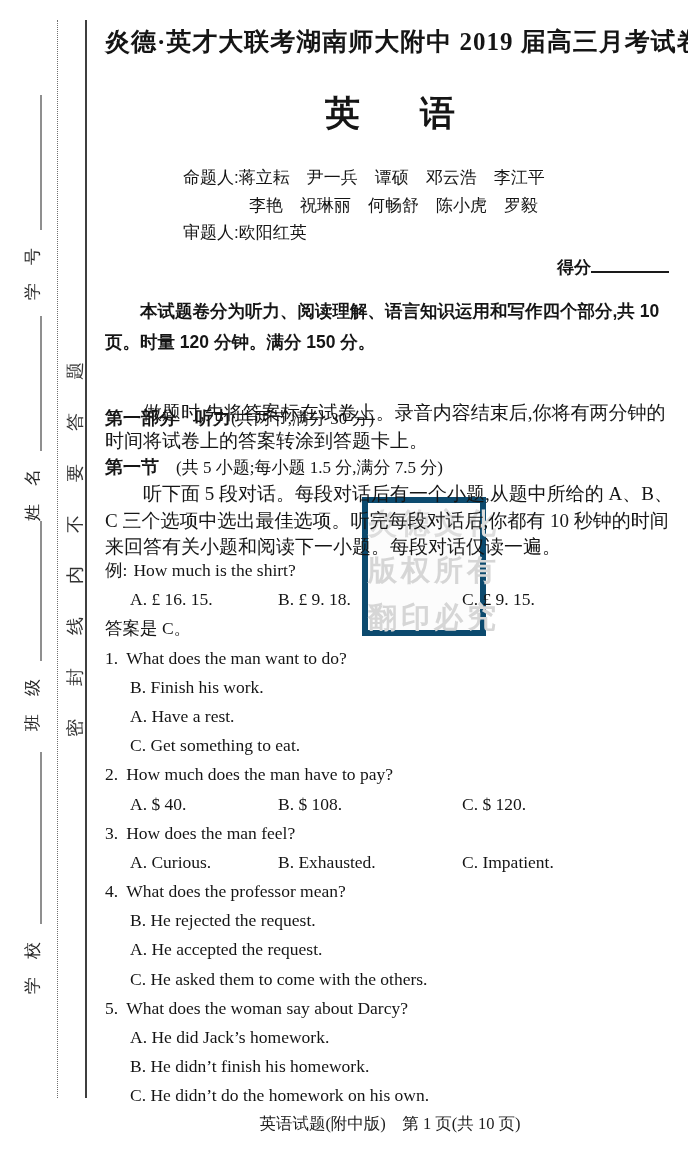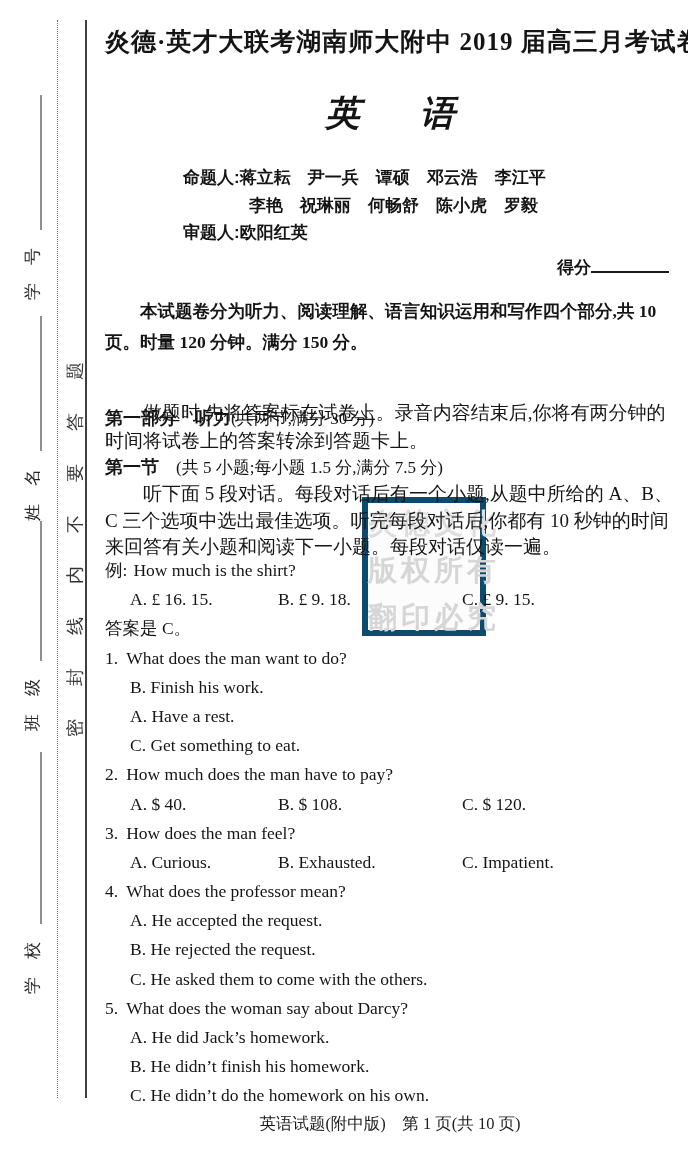--- a/index.html
+++ b/index.html
@@ -55,38 +55,37 @@
   #content { position:absolute; left:105px; top:24px; width:570px; z-index:2; }
 
   .brand-title {
     text-align:center; font-size:25px; font-weight:700;
     letter-spacing:1px; line-height:36px; white-space:nowrap;
   }
   .subject-title {
     margin-top:33px; text-align:center; font-size:35px; font-weight:700;
     letter-spacing:60px; text-indent:60px; line-height:40px;
     font-family:"Liberation Sans","DejaVu Sans",sans-serif;
-    font-style:italic;
   }
   .setters {
     margin-top:31px; margin-left:78px;
     font-family:"Liberation Sans","DejaVu Sans",sans-serif;
-    font-weight:700; font-size:17px; line-height:27.5px;
+    font-weight:400; font-size:17px; line-height:27.5px;
   }
   .setters .indent { padding-left:66px; }
   .score-row {
     margin-top:8px; padding-right:6px; text-align:right; height:26px;
     font-family:"Liberation Sans","DejaVu Sans",sans-serif;
     font-weight:700; font-size:17px;
   }
   .score-blank { display:inline-block; width:78px; height:18px; border-bottom:2px solid #1a1a1a; }
 
   .p-intro {
     position:absolute; left:0; top:272px; width:570px;
-    font-family:Liberation Serif, serif;
+    font-family:Liberation Sans, sans-serif;
     font-weight:700; font-size:17.5px; line-height:31px; text-indent:2em;
   }
   .h-row { position:absolute; left:0; width:570px; font-size:17px; line-height:25px; }
   .h-row .b {
     font-family:"Liberation Sans","DejaVu Sans",sans-serif;
     font-weight:700; font-size:18px;
   }
   #h-part { top:346px;margin-top:36px; }
   #h-sec  { top:431px; }
   .p-body { position:absolute; left:0; width:570px; font-size:19px; text-indent:2em; }
@@ -186,22 +185,22 @@
     </div>
     <div class="opt-row">
       <span class="c1">A. Curious.</span>
       <span class="c2">B. Exhausted.</span>
       <span class="c3">C. Impatient.</span>
     </div>
 
     <div class="line">
       <span class="q-num">4.</span><span>What does the professor mean?</span>
     </div>
+    <div class="q-opt">B. He rejected the request.</div>
     <div class="q-opt">A. He accepted the request.</div>
-    <div class="q-opt">B. He rejected the request.</div>
     <div class="q-opt">C. He asked them to come with the others.</div>
 
     <div class="line">
       <span class="q-num">5.</span><span>What does the woman say about Darcy?</span>
     </div>
     <div class="q-opt">A. He did Jack’s homework.</div>
     <div class="q-opt">B. He didn’t finish his homework.</div>
     <div class="q-opt">C. He didn’t do the homework on his own.</div>
   </div>
 </div>

